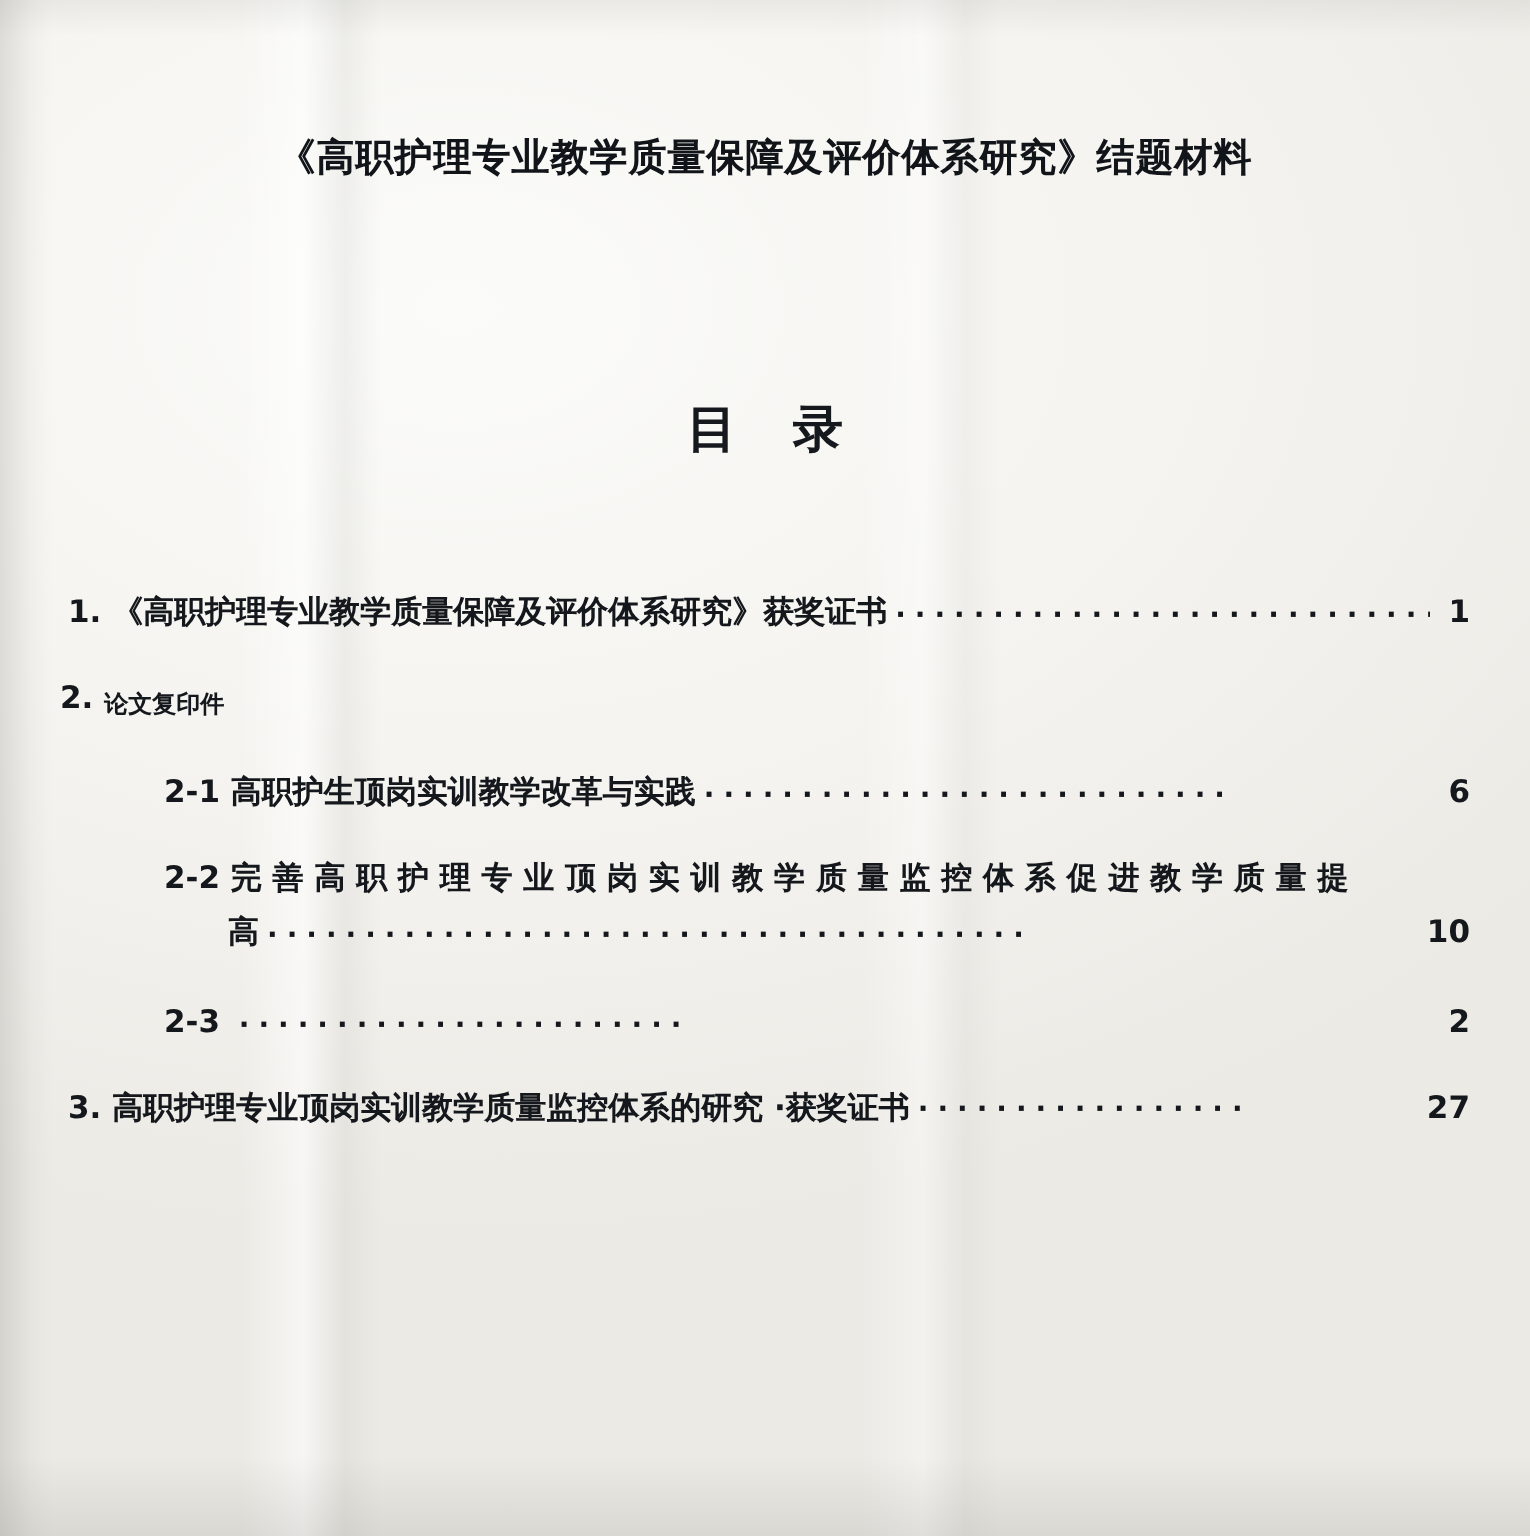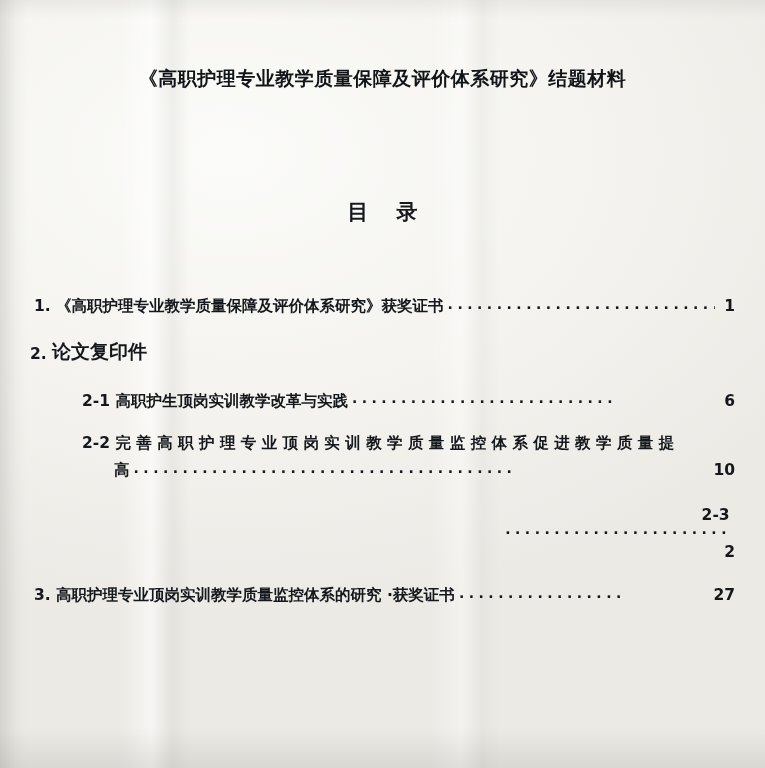--- a/index.html
+++ b/index.html
@@ -72,21 +72,21 @@
     color: #111418;
     white-space: nowrap;
   }
 
   .toc-heading {
     position: absolute;
     top: 198px;
     left: 0;
     width: 100%;
     text-align: center;
-    font-size: 21px;
+    font-size: 25px;
     font-weight: bold;
     letter-spacing: 28px;
     text-indent: 28px;
     color: #15181c;
   }
 
   .toc {
     position: absolute;
     top: 296px;
     left: 30px;
@@ -123,25 +123,25 @@
   .entry .page-no {
     flex: 0 0 auto;
     text-align: right;
     min-width: 20px;
     white-space: pre;
   }
 
   
   .row-1 { margin-left: 4px; }
   .row-2 { margin-left: 0px; margin-bottom: 26px; }
-  .row-2 .label { font-size: 19px; }
+  .row-2 .label { font-size: 12px; }
   .row-21 { margin-left: 52px; }
   .row-22 { margin-left: 52px; margin-bottom: 6px; }
   .row-22-cont { margin-left: 84px; margin-bottom: 24px; }
-  .row-23 { margin-left: 52px; flex-direction: column; }
+  .row-23 { margin-left: 52px; }
   .row-3 { margin-left: 4px; }
 
   .nodots { flex: 0 0 auto; }
 </style>
 </head>
 <body>
 
 <div class="page">
   <div class="crease c1"></div>
   <div class="crease c2"></div>

